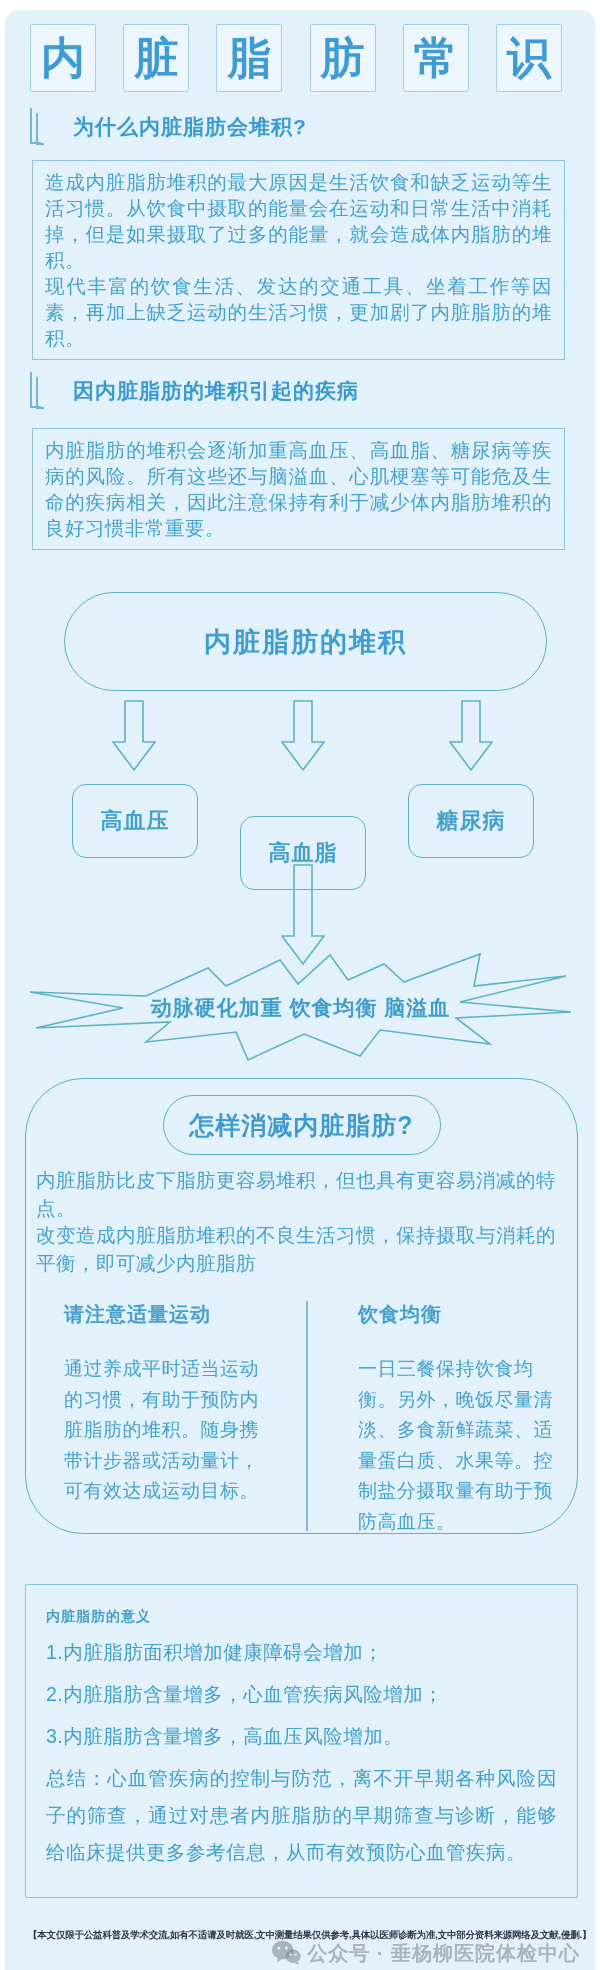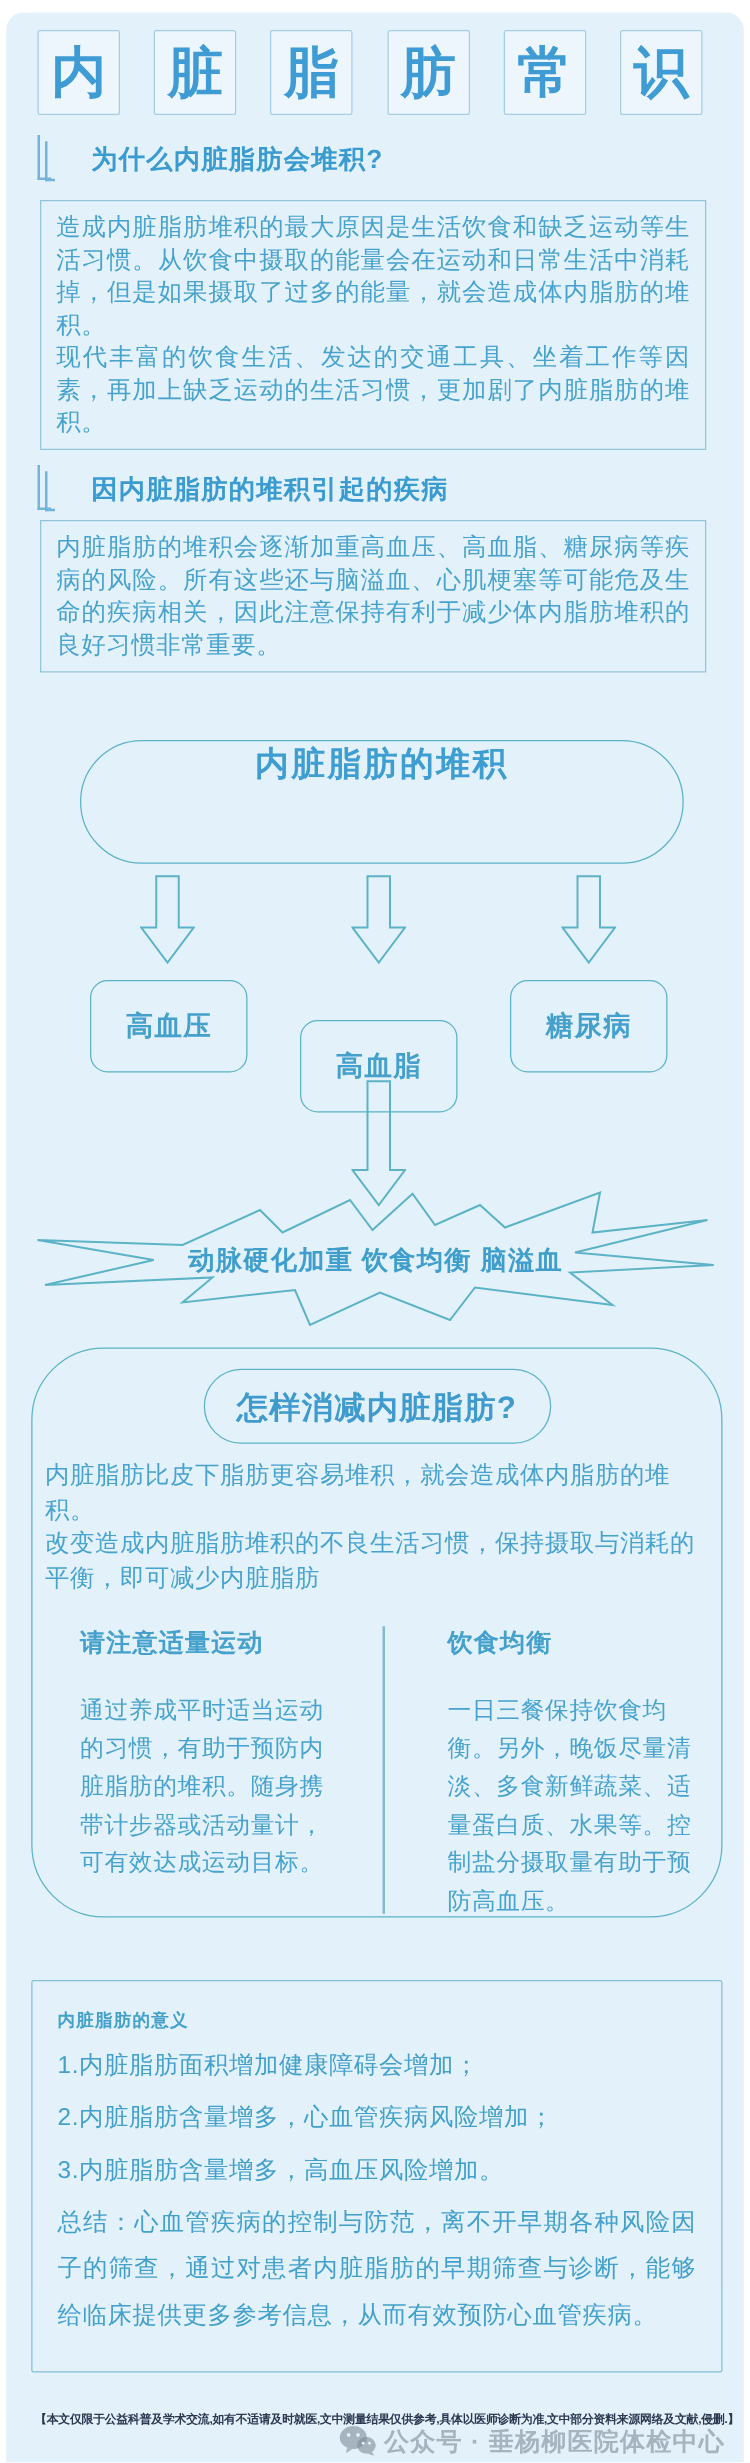--- a/index.html
+++ b/index.html
@@ -27,21 +27,21 @@
   .sec-heading .h-label{font-size:21px;font-weight:700;color:#3a9bd0;letter-spacing:1px;}
 
   
   .para-box{position:absolute;left:32px;width:533px;border:1px solid #93c5da;
     padding:8px 12px;box-sizing:border-box;background:transparent;}
   .para-box p{margin:0;font-size:19.5px;line-height:26px;color:#47a3cd;font-weight:500;
     letter-spacing:0.5px;text-align:justify;}
 
   
   .oval{position:absolute;left:64px;top:592px;width:481px;height:97px;
-    border:1.5px solid #5cb3c6;border-radius:50px;display:flex;justify-content:center;}
+    border:1.5px solid #5cb3c6;border-radius:50px;display:flex;align-items:center;justify-content:center;}
   .oval span{font-size:27px;font-weight:700;color:#3e9dd1;letter-spacing:2px;}
   .arrow{position:absolute;}
   .arrow svg{display:block;}
   .disease-box{position:absolute;top:784px;width:124px;height:72px;border:1.5px solid #5cb3c6;
     border-radius:14px;display:flex;align-items:center;justify-content:center;}
   .disease-box span{font-size:22px;font-weight:600;color:#45a1cc;letter-spacing:1px;}
   .starburst{position:absolute;left:28px;top:952px;width:545px;height:112px;}
   .starburst svg{position:absolute;left:0;top:0;}
   .starburst .burst-label{position:absolute;inset:0;display:flex;align-items:center;justify-content:center;
     font-size:21px;font-weight:700;color:#3f9ecb;letter-spacing:1px;}
@@ -106,21 +106,21 @@
   </div>
 
   <div class="sec-heading" style="top:372px;">
     <span class="bracket">
       <span class="b-outer"></span>
         <span class="b-inner"></span>
     </span>
     <span class="h-label">因内脏脂肪的堆积引起的疾病</span>
   </div>
 
-  <div class="para-box" style="top:416px;">
+  <div class="para-box" style="top:428px;">
     <p>内脏脂肪的堆积会逐渐加重高血压、高血脂、糖尿病等疾病的风险。所有这些还与脑溢血、心肌梗塞等可能危及生命的疾病相关，因此注意保持有利于减少体内脂肪堆积的良好习惯非常重要。</p>
   </div>
 
   <div class="oval">
     <span>内脏脂肪的堆积</span>
   </div>
 
   <div class="arrow" style="left:112px;top:700px;">
     <svg width="44" height="72" viewBox="0 0 44 72">
       <polygon points="13,1 31,1 31,42 43,42 22,70 1,42 13,42" fill="none" stroke="#5cb3c6" stroke-width="1.6"></polygon>
@@ -158,21 +158,21 @@
       <polygon points="2,40 118,44 180,16 198,34 252,8 270,32 302,3 320,28 356,12 376,30 452,2 446,34 538,24 432,50 543,60 428,66 462,92 352,78 332,104 276,82 220,108 208,80 118,90 142,70 8,76 95,56" fill="none" stroke="#5cb3c6" stroke-width="1.6" stroke-linejoin="miter"></polygon>
     </svg>
     <div class="burst-label">动脉硬化加重 饮食均衡 脑溢血</div>
   </div>
 
   <div class="bigbox">
     <div class="pill">
       <span>怎样消减内脏脂肪?</span>
     </div>
     <div class="bigbox-intro">
-      <p>内脏脂肪比皮下脂肪更容易堆积，就会造成体内脂肪的堆积。</p>
+      <p>内脏脂肪比皮下脂肪更容易堆积，但也具有更容易消减的特点。</p>
       <p>改变造成内脏脂肪堆积的不良生活习惯，保持摄取与消耗的平衡，即可减少内脏脂肪</p>
     </div>
     <div class="col col-left">
       <div class="col-title">请注意适量运动</div>
       <div class="col-body">通过养成平时适当运动的习惯，有助于预防内脏脂肪的堆积。随身携带计步器或活动量计，可有效达成运动目标。</div>
     </div>
     <div class="col-divider"></div>
     <div class="col col-right">
       <div class="col-title">饮食均衡</div>
       <div class="col-body">一日三餐保持饮食均衡。另外，晚饭尽量清淡、多食新鲜蔬菜、适量蛋白质、水果等。控制盐分摄取量有助于预防高血压。</div>

